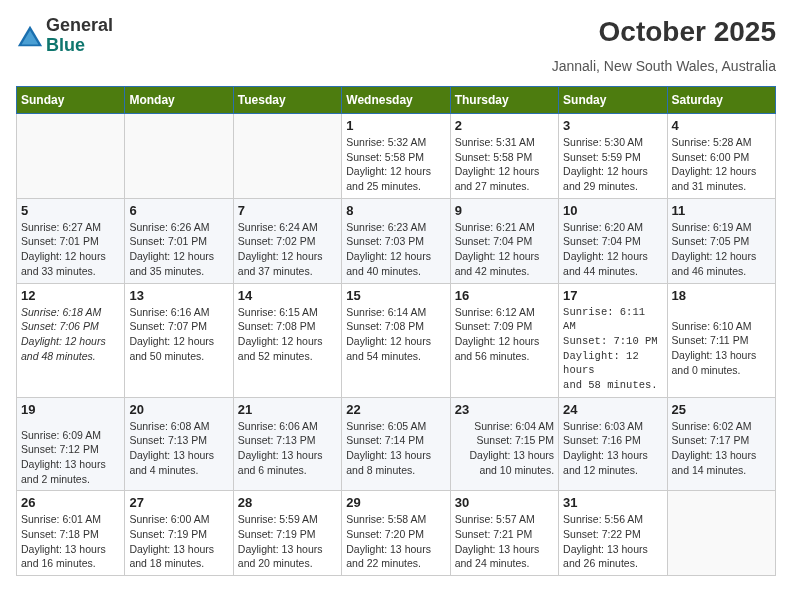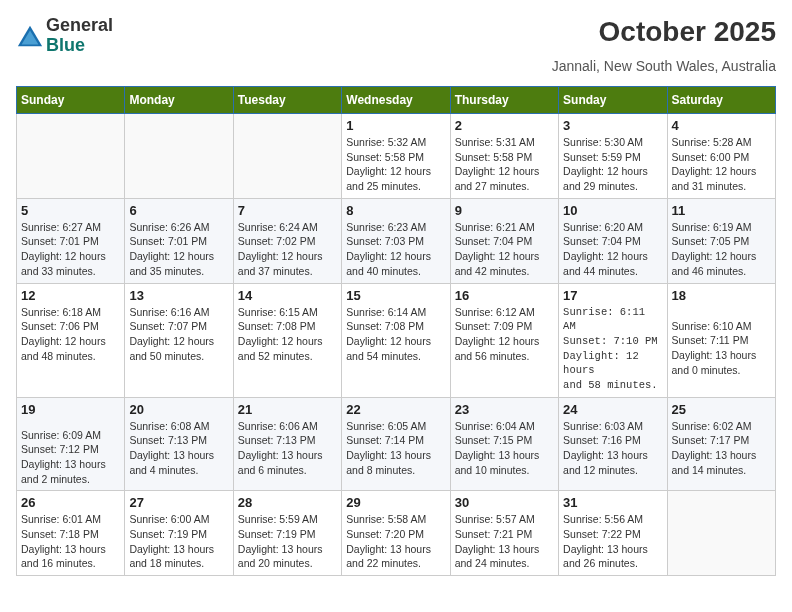--- a/index.html
+++ b/index.html
@@ -200,21 +200,21 @@
           <span class="day-num">11</span>
           <div class="day-info" style="white-space: pre-line;">Sunrise: 6:19 AM
 Sunset: 7:05 PM
 Daylight: 12 hours
 and 46 minutes.</div>
         </td>
       </tr>
       <tr>
         <td>
           <span class="day-num">12</span>
-          <div class="day-info" style="white-space: pre-line;">Sunrise: 6:18 AM
+          <div class="day-info" style="white-space: pre-line; font-style: italic;">Sunrise: 6:18 AM
 Sunset: 7:06 PM
 Daylight: 12 hours
 and 48 minutes.</div>
         </td>
         <td>
           <span class="day-num">13</span>
           <div class="day-info" style="white-space: pre-line;">Sunrise: 6:16 AM
 Sunset: 7:07 PM
 Daylight: 12 hours
 and 50 minutes.</div>
@@ -279,21 +279,21 @@
         </td>
         <td>
           <span class="day-num">22</span>
           <div class="day-info" style="white-space: pre-line;">Sunrise: 6:05 AM
 Sunset: 7:14 PM
 Daylight: 13 hours
 and 8 minutes.</div>
         </td>
         <td>
           <span class="day-num">23</span>
-          <div class="day-info" style="white-space: pre-line;">Sunrise: 6:04 AM
+          <div class="day-info" style="white-space: pre-line; text-align: right;">Sunrise: 6:04 AM
 Sunset: 7:15 PM
 Daylight: 13 hours
 and 10 minutes.</div>
         </td>
         <td>
           <span class="day-num">24</span>
           <div class="day-info" style="white-space: pre-line;">Sunrise: 6:03 AM
 Sunset: 7:16 PM
 Daylight: 13 hours
 and 12 minutes.</div>

